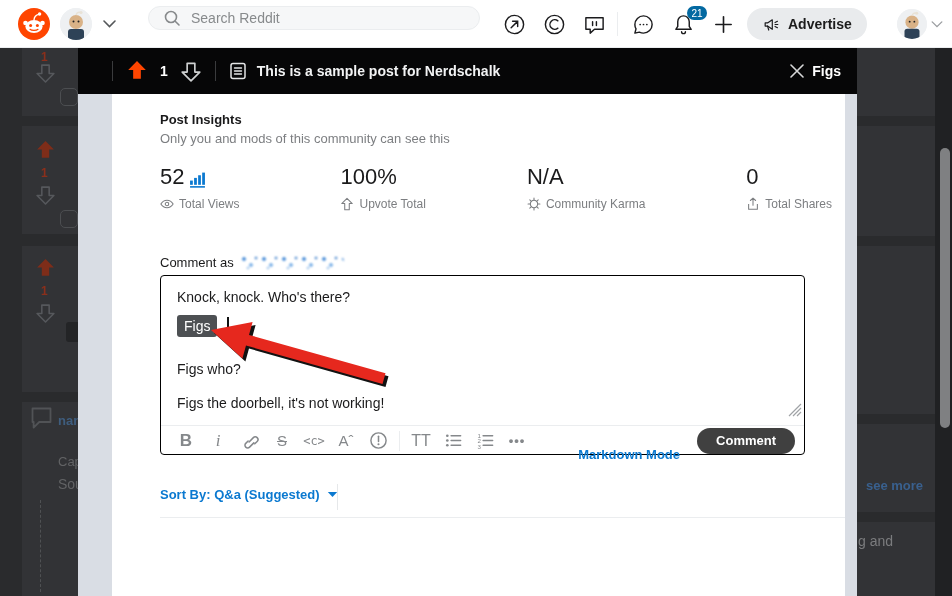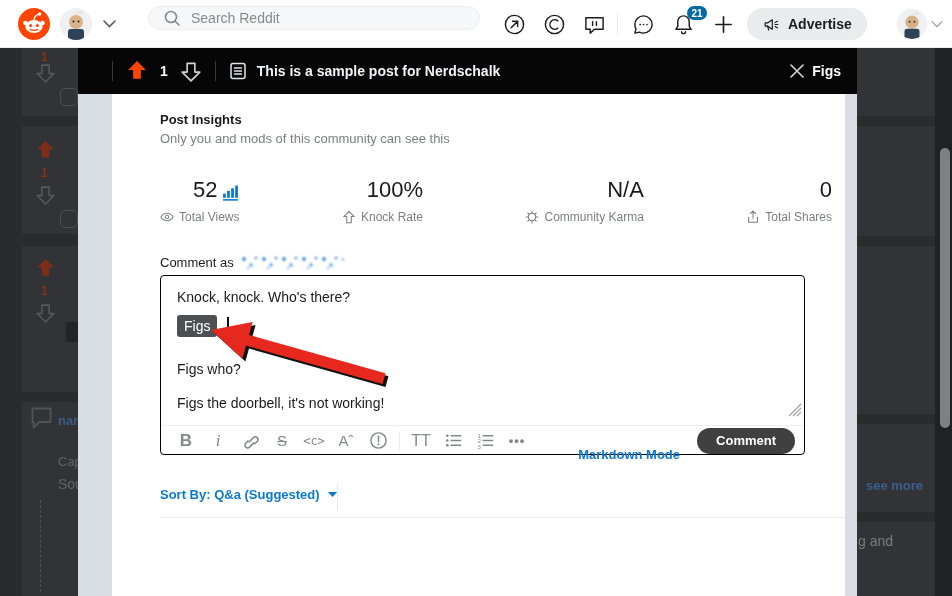--- a/index.html
+++ b/index.html
@@ -8,21 +8,21 @@
 
   
   #topnav { position:absolute; left:0; top:0; width:952px; height:48px; background:#fff; border-bottom:1px solid #ebedef; z-index:30; }
   .nav-iconbtn { position:absolute; top:4px; width:40px; height:40px; display:flex; align-items:center; justify-content:center; color:#1b1b1d; cursor:pointer; }
   .nav-iconbtn svg { width:23px; height:23px; }
   #search-pill { position:absolute; left:148px; top:6px; width:332px; height:24px; background:#f6f7f8; border:1px solid #ebedef; border-radius:18px; display:flex; align-items:center; padding-left:13px; }
   #search-pill svg { width:20px; height:20px; color:#878a8c; flex:none; }
   #search-pill input { border:none; outline:none; background:transparent; font-size:14px; color:#1c1c1c; margin-left:9px; width:260px; font-family:inherit; }
   #search-pill input::placeholder { color:#878a8c; }
   .vdiv-nav { position:absolute; left:617px; top:12px; width:1px; height:24px; background:#ebedef; }
-  #bell-badge { position:absolute; left:687px; top:6px; min-width:20px; height:14px; border-radius:7px; background:#0369a1; color:#fff; font-size:10px; font-weight:700; display:flex; align-items:center; justify-content:center; padding:0 4px; z-index:2; }
+  #bell-badge { position:absolute; left:687px; top:6px; min-width:20px; height:14px; border-radius:7px; background:#0369a1; color:#fff; font-size:10px; font-weight:400; display:flex; align-items:center; justify-content:center; padding:0 4px; z-index:2; }
   #advertise-btn { position:absolute; left:747px; top:8px; height:32px; border-radius:16px; background:#e9ebed; display:flex; align-items:center; gap:7px; padding:0 15px; cursor:pointer; }
   #advertise-btn svg { width:19px; height:19px; color:#1b1b1d; }
   #advertise-btn span { font-size:14px; font-weight:700; color:#1c1c1c; }
   .avatar { border-radius:50%; background:#eef0f2; overflow:hidden; position:absolute; }
   .chev { color:#55585a; }
 
   
   .bg-card { position:absolute; background:#323336; }
   .dim-count { position:absolute; font-size:12px; font-weight:700; color:#8b2f1b; }
   .dim-ico { position:absolute; }
@@ -39,21 +39,21 @@
   #modal-header .vote-count { font-size:14px; font-weight:700; color:#fff; }
   #post-title { font-size:14px; font-weight:700; color:#f2f3f4; }
   #close-btn { margin-left:auto; margin-right:16px; display:flex; align-items:center; gap:8px; cursor:pointer; }
   #close-btn span { font-size:14px; font-weight:700; color:#fff; }
   #white-card { position:absolute; left:112px; top:94px; width:733px; height:502px; background:#fff; z-index:11; }
 
   
   #insights-title { position:absolute; left:48px; top:18px; font-size:13px; font-weight:700; color:#1a1a1b; }
   #insights-sub { position:absolute; left:48px; top:37px; font-size:13px; color:#7c7e81; }
   #stats-row { position:absolute; left:48px; top:72px; width:672px; display:flex; justify-content:space-between; }
-  .stat { display:flex; flex-direction:column; align-items:flex-end;margin-top:13px; }
+  .stat { display:flex; flex-direction:column; align-items:flex-start; }
   .stat-val { font-size:22px; font-weight:500; color:#1a1a1b; display:flex; align-items:flex-end; gap:5px; line-height:1; }
   .stat-lab { margin-top:9px; display:flex; align-items:center; gap:5px; font-size:12px; color:#7c7e81; }
   .stat-lab svg { width:14px; height:14px; color:#7c7e81; }
 
   
   #comment-as { position:absolute; left:48px; top:160px; font-size:13px; color:#1a1a1b; display:flex; align-items:center; }
   #user-blur { display:inline-block; width:104px; height:17px; margin-left:6px; border-radius:8px;
     background:
       radial-gradient(circle 2px at 4px 5px,#4c8fd8 90%,transparent),
       radial-gradient(circle 2px at 11px 11px,#7fb3e8 90%,transparent),
@@ -193,21 +193,21 @@
       </div>
     </div>
     <div class="stat">
       <div class="stat-val">
           <span>100%</span>
         </div>
       <div class="stat-lab">
         <svg viewBox="0 0 16 16">
             <path d="M8 1.5l6 6h-3.4v7H5.4v-7H2z" fill="none" stroke="currentColor" stroke-width="1.2" stroke-linejoin="round"></path>
           </svg>
-        <span>Knock Rate</span>
+        <span>Upvote Total</span>
       </div>
     </div>
     <div class="stat">
       <div class="stat-val">
           <span>N/A</span>
         </div>
       <div class="stat-lab">
         <svg viewBox="0 0 16 16">
             <circle cx="8" cy="8" r="4.2" fill="none" stroke="currentColor" stroke-width="1.2"></circle>
             <path d="M8 1.2v2.2M8 12.6v2.2M1.2 8h2.2M12.6 8h2.2M3.2 3.2l1.5 1.5M11.3 11.3l1.5 1.5M12.8 3.2l-1.5 1.5M4.7 11.3l-1.5 1.5" stroke="currentColor" stroke-width="1.2" stroke-linecap="round"></path>

